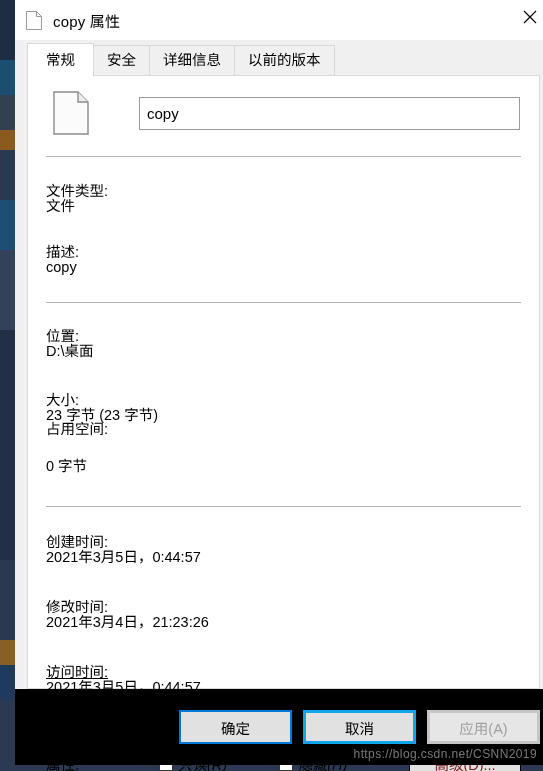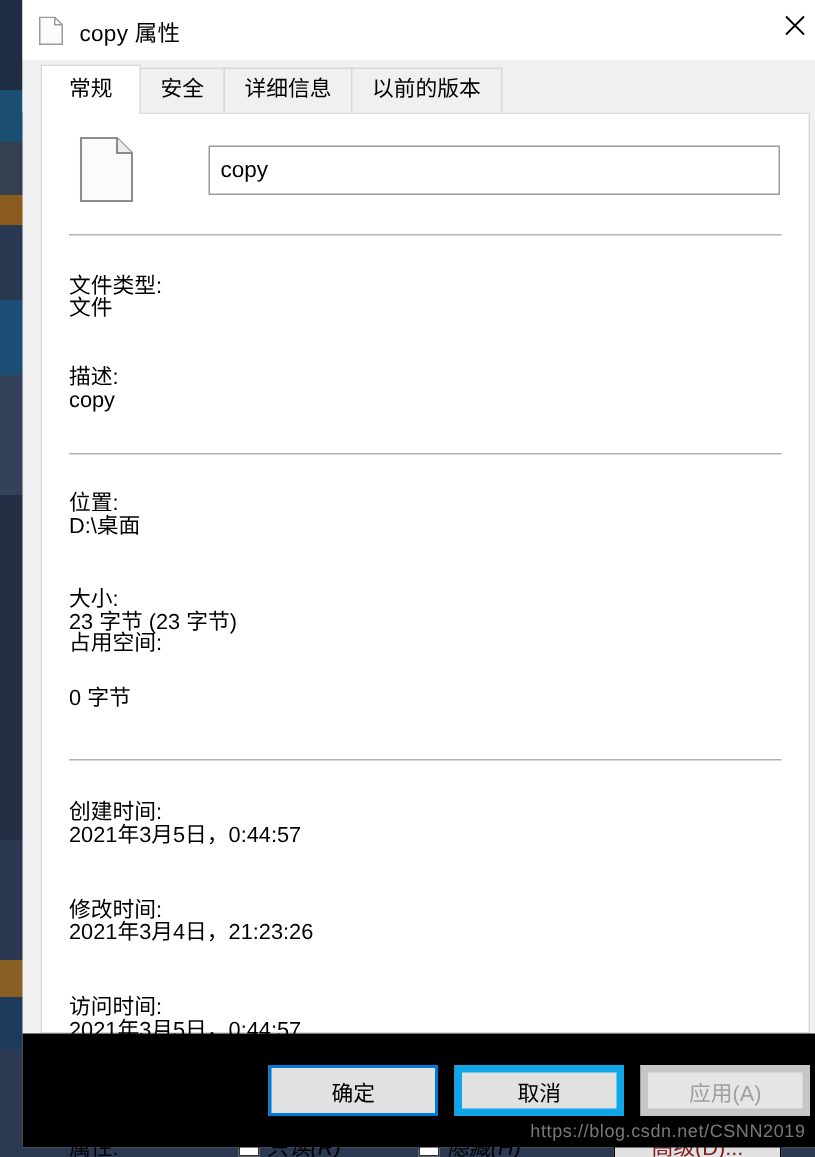--- a/index.html
+++ b/index.html
@@ -229,21 +229,21 @@
     background: #000000;
     position: relative;
   }
   .dlgbtn {
     width: 113px;
     height: 34px;
     font-family: inherit;
     font-size: 14.5px;
     color: #000000;
     background: #e1e1e1;
-    border: 5px solid #0ea5e9;
+    border: 3px solid #0ea5e9;
     margin-left: 11px;
     cursor: default;
     box-sizing: border-box;
   }
   .dlgbtn.default {
     border: 2px solid #0078d7;
     background: #e1e1e1;
   }
   .dlgbtn.disabled {
     color: #a0a0a0;
@@ -351,21 +351,21 @@
 
     <div class="rows">
       <div class="row" style="margin-top:28px;">
         <span class="lbl">创建时间:</span>
         <span class="val">2021年3月5日，0:44:57</span>
       </div>
       <div class="row" style="margin-top:36px;">
         <span class="lbl">修改时间:</span>
         <span class="val">2021年3月4日，21:23:26</span>
       </div>
-      <div class="row" style="margin-top:36px;">
+      <div class="row" style="margin-top:36px;text-decoration:underline;">
         <span class="lbl">访问时间:</span>
         <span class="val">2021年3月5日，0:44:57</span>
       </div>
     </div>
 
     <hr class="sep" style="margin-top:32px;">
 
     <div class="attr-row" style="margin-top:21px;justify-content:center;">
       <span class="lbl">属性:</span>
       <label class="chk-wrap" style="margin-right:52px;">

